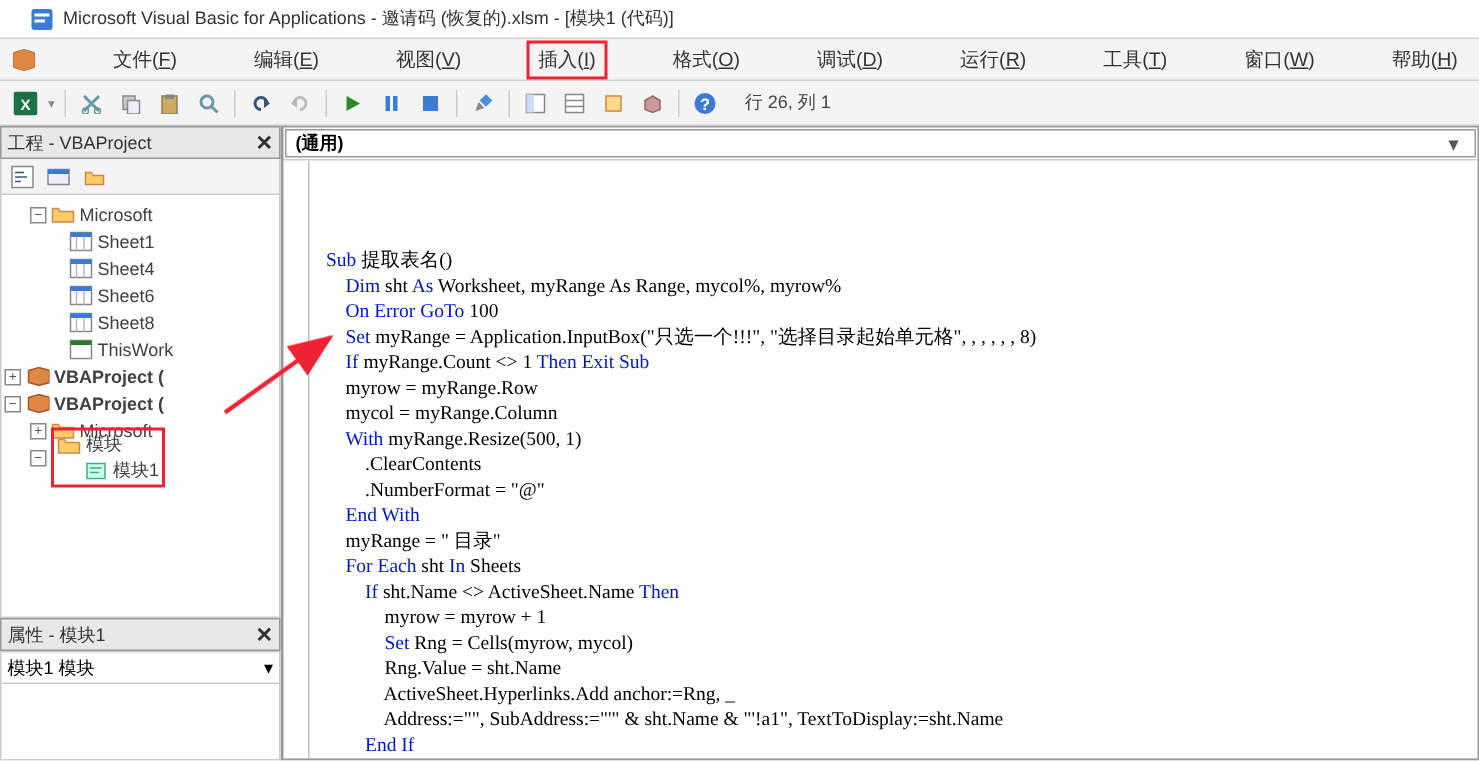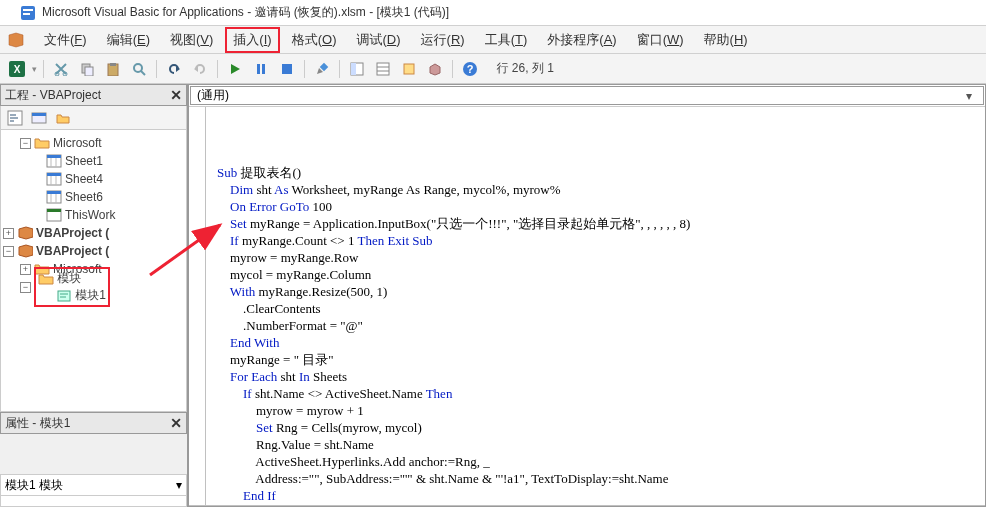--- a/index.html
+++ b/index.html
@@ -2,21 +2,21 @@
 <html><head>
 <meta charset="utf-8">
 <style>
   * { margin: 0; padding: 0; box-sizing: border-box; }
   body { font-family: "Microsoft YaHei", sans-serif; font-size: 12px; background: #f0f0f0; width: 986px; height: 507px; overflow: hidden; position: relative; }
   
   .titlebar { height: 26px; background: #fff; border-bottom: 1px solid #d0d0d0; display: flex; align-items: center; padding: 0 20px; gap: 6px; }
   .titlebar .app-icon { width: 16px; height: 16px; display: inline-flex; align-items: center; justify-content: center; }
   .titlebar .title-text { font-size: 12px; color: #333; }
   
-  .menubar { height: 28px; background: #f4f4f4; display: flex; align-items: center; padding: 0 6px; gap: 4px; border-bottom: 1px solid #d0d0d0; }
+  .menubar { height: 28px; background: #f4f4f4; display: flex; align-items: center; padding: 0 6px; gap: 4px; border-bottom: 1px solid #d0d0d0; justify-content: space-between; }
   .menubar .mb-icon { width: 20px; height: 20px; display: inline-flex; align-items: center; justify-content: center; margin-right: 6px; }
   .menubar .menu-item { padding: 4px 8px; font-size: 13px; color: #333; cursor: default; white-space: nowrap; }
   .menubar .menu-item .accel { text-decoration: underline; }
   .menubar .hl { border: 2px solid #e23; padding: 2px 6px; }
   
   .toolbar { height: 30px; background: #f4f4f4; border-bottom: 1px solid #ccc; display: flex; align-items: center; padding: 0 6px; gap: 4px; }
   .toolbar .tb-btn { width: 22px; height: 22px; display: inline-flex; align-items: center; justify-content: center; color: #555; }
   .toolbar .sep { width: 1px; height: 18px; background: #ccc; margin: 0 2px; }
   .toolbar .status-text { margin-left: 12px; font-size: 12px; color: #444; }
   
@@ -33,25 +33,25 @@
   .tree-panel { flex: 0 0 282px; border: 1px solid #ccc; border-top: none; background: #fff; overflow: auto; position: relative; }
   .tree { font-size: 12px; padding: 4px 2px; white-space: nowrap; }
   .tree-node { display: flex; align-items: center; height: 18px; gap: 3px; }
   .tree-node .toggle { width: 11px; height: 11px; border: 1px solid #888; display: inline-flex; align-items: center; justify-content: center; font-size: 9px; line-height: 1; color: #555; background: #fff; cursor: default; }
   .tree-node .spacer { display: inline-block; }
   .tree-node .node-icon { width: 16px; height: 16px; display: inline-flex; align-items: center; justify-content: center; }
   .tree-node .node-label { color: #404040; }
   .tree-hl { border: 2px solid #e23; padding: 1px 2px; display: inline-block; }
   
   .prop-panel { flex: 1; display: flex; flex-direction: column; }
-  .prop-combo { height: 22px; border: 1px solid #ccc; background: #fff; display: flex; align-items: center; justify-content: space-between; padding: 0 4px; font-size: 12px; margin-top: 40px; }
+  .prop-combo { height: 22px; border: 1px solid #ccc; background: #fff; display: flex; align-items: center; justify-content: space-between; padding: 0 4px; font-size: 12px; }
   .prop-body { flex: 1; background: #fff; border: 1px solid #ccc; border-top: none; }
   
   .right-col { flex: 1; display: flex; flex-direction: column; background: #fff; border: 1px solid #999; position: relative; }
-  .combo-row { height: 22px; display: flex; border-bottom: 1px solid #ccc; }
+  .combo-row { height: 22px; display: flex; border-bottom: 1px solid #ccc; font-weight: bold; }
   .combo-row .combo { flex: 1; border: 1px solid #999; background: #fff; display: flex; align-items: center; justify-content: space-between; padding: 0 6px; font-size: 12px; margin: 1px; }
   .combo .dd { width: 16px; text-align: center; color: #555; }
   
   .code-area { flex: 1; overflow: auto; padding: 6px 0 0 28px; font-family: Liberation Serif, serif; font-size: 13px; line-height: 17px; white-space: pre; position: relative; }
   .code-area .kw { color: #0018c4; }
   .left-rule { position: absolute; left: 16px; top: 0; bottom: 0; width: 1px; background: #c0c0c0; }
   .bottom-rule { position: absolute; left: 0; right: 0; bottom: 0; height: 1px; background: #c0c0c0; }
   
   .annot-arrow { position: absolute; pointer-events: none; z-index: 50; }
   
@@ -78,21 +78,20 @@
       </svg>
   </span>
   <span class="menu-item"><span>文件</span>(<span class="accel">F</span>)</span>
   <span class="menu-item"><span>编辑</span>(<span class="accel">E</span>)</span>
   <span class="menu-item"><span>视图</span>(<span class="accel">V</span>)</span>
   <span class="menu-item hl"><span>插入</span>(<span class="accel">I</span>)</span>
   <span class="menu-item"><span>格式</span>(<span class="accel">O</span>)</span>
   <span class="menu-item"><span>调试</span>(<span class="accel">D</span>)</span>
   <span class="menu-item"><span>运行</span>(<span class="accel">R</span>)</span>
   <span class="menu-item"><span>工具</span>(<span class="accel">T</span>)</span>
-  <span class="menu-item"><span>外接程序</span>(<span class="accel">A</span>)</span>
   <span class="menu-item"><span>窗口</span>(<span class="accel">W</span>)</span>
   <span class="menu-item"><span>帮助</span>(<span class="accel">H</span>)</span>
 </div>
 
 <div class="toolbar">
   <span class="tb-btn">
       <svg width="16" height="16">
         <rect width="16" height="16" fill="#1e7145" rx="2"></rect>
         <text x="8" y="12" text-anchor="middle" fill="#fff" font-size="10" font-weight="bold">X</text>
       </svg>
@@ -264,20 +263,32 @@
             <span class="spacer" style="width:40px"></span>
             <span class="node-icon">
               <svg width="16" height="14">
                 <rect x="1" y="1" width="14" height="12" fill="#fff" stroke="#888"></rect>
                 <rect x="1" y="1" width="14" height="3" fill="#3a7bd5"></rect>
                 <line x1="5" y1="4" x2="5" y2="13" stroke="#bbb"></line>
                 <line x1="10" y1="4" x2="10" y2="13" stroke="#bbb"></line>
               </svg>
             </span>
             <span class="node-label">Sheet6</span>
+          </div>
+        <div class="tree-node">
+            <span class="spacer" style="width:40px"></span>
+            <span class="node-icon">
+              <svg width="16" height="14">
+                <rect x="1" y="1" width="14" height="12" fill="#fff" stroke="#888"></rect>
+                <rect x="1" y="1" width="14" height="3" fill="#3a7bd5"></rect>
+                <line x1="5" y1="4" x2="5" y2="13" stroke="#bbb"></line>
+                <line x1="10" y1="4" x2="10" y2="13" stroke="#bbb"></line>
+              </svg>
+            </span>
+            <span class="node-label">Sheet8</span>
           </div>
         <div class="tree-node">
             <span class="spacer" style="width:40px"></span>
             <span class="node-icon">
               <svg width="16" height="14">
                 <rect x="1" y="1" width="14" height="12" fill="#fff" stroke="#888"></rect>
                 <rect x="1" y="1" width="14" height="3" fill="#2a7a2a"></rect>
               </svg>
             </span>
             <span class="node-label">ThisWork</span>

